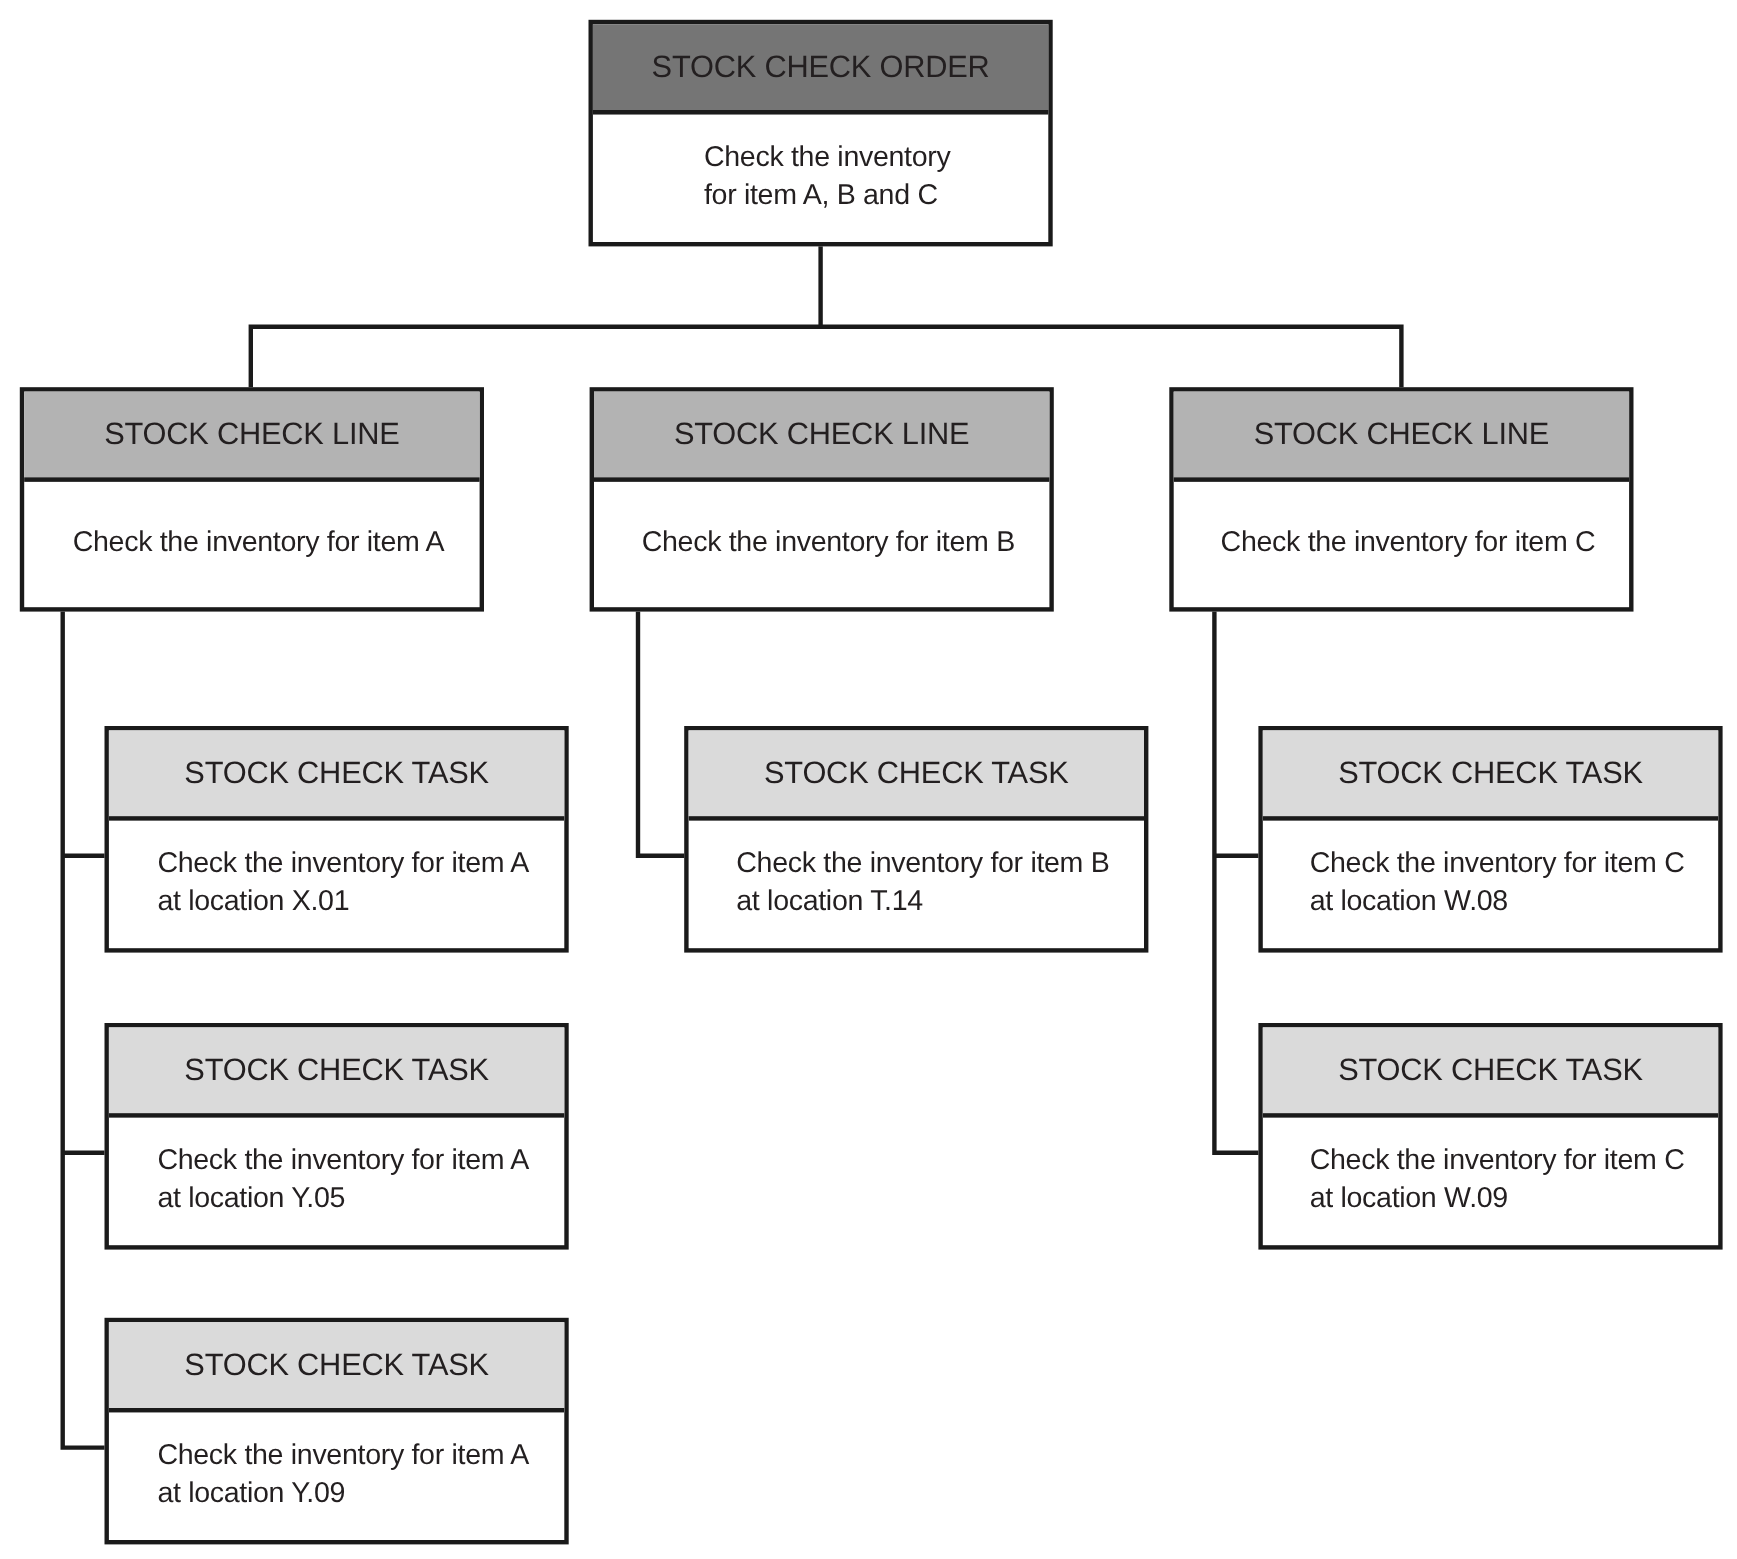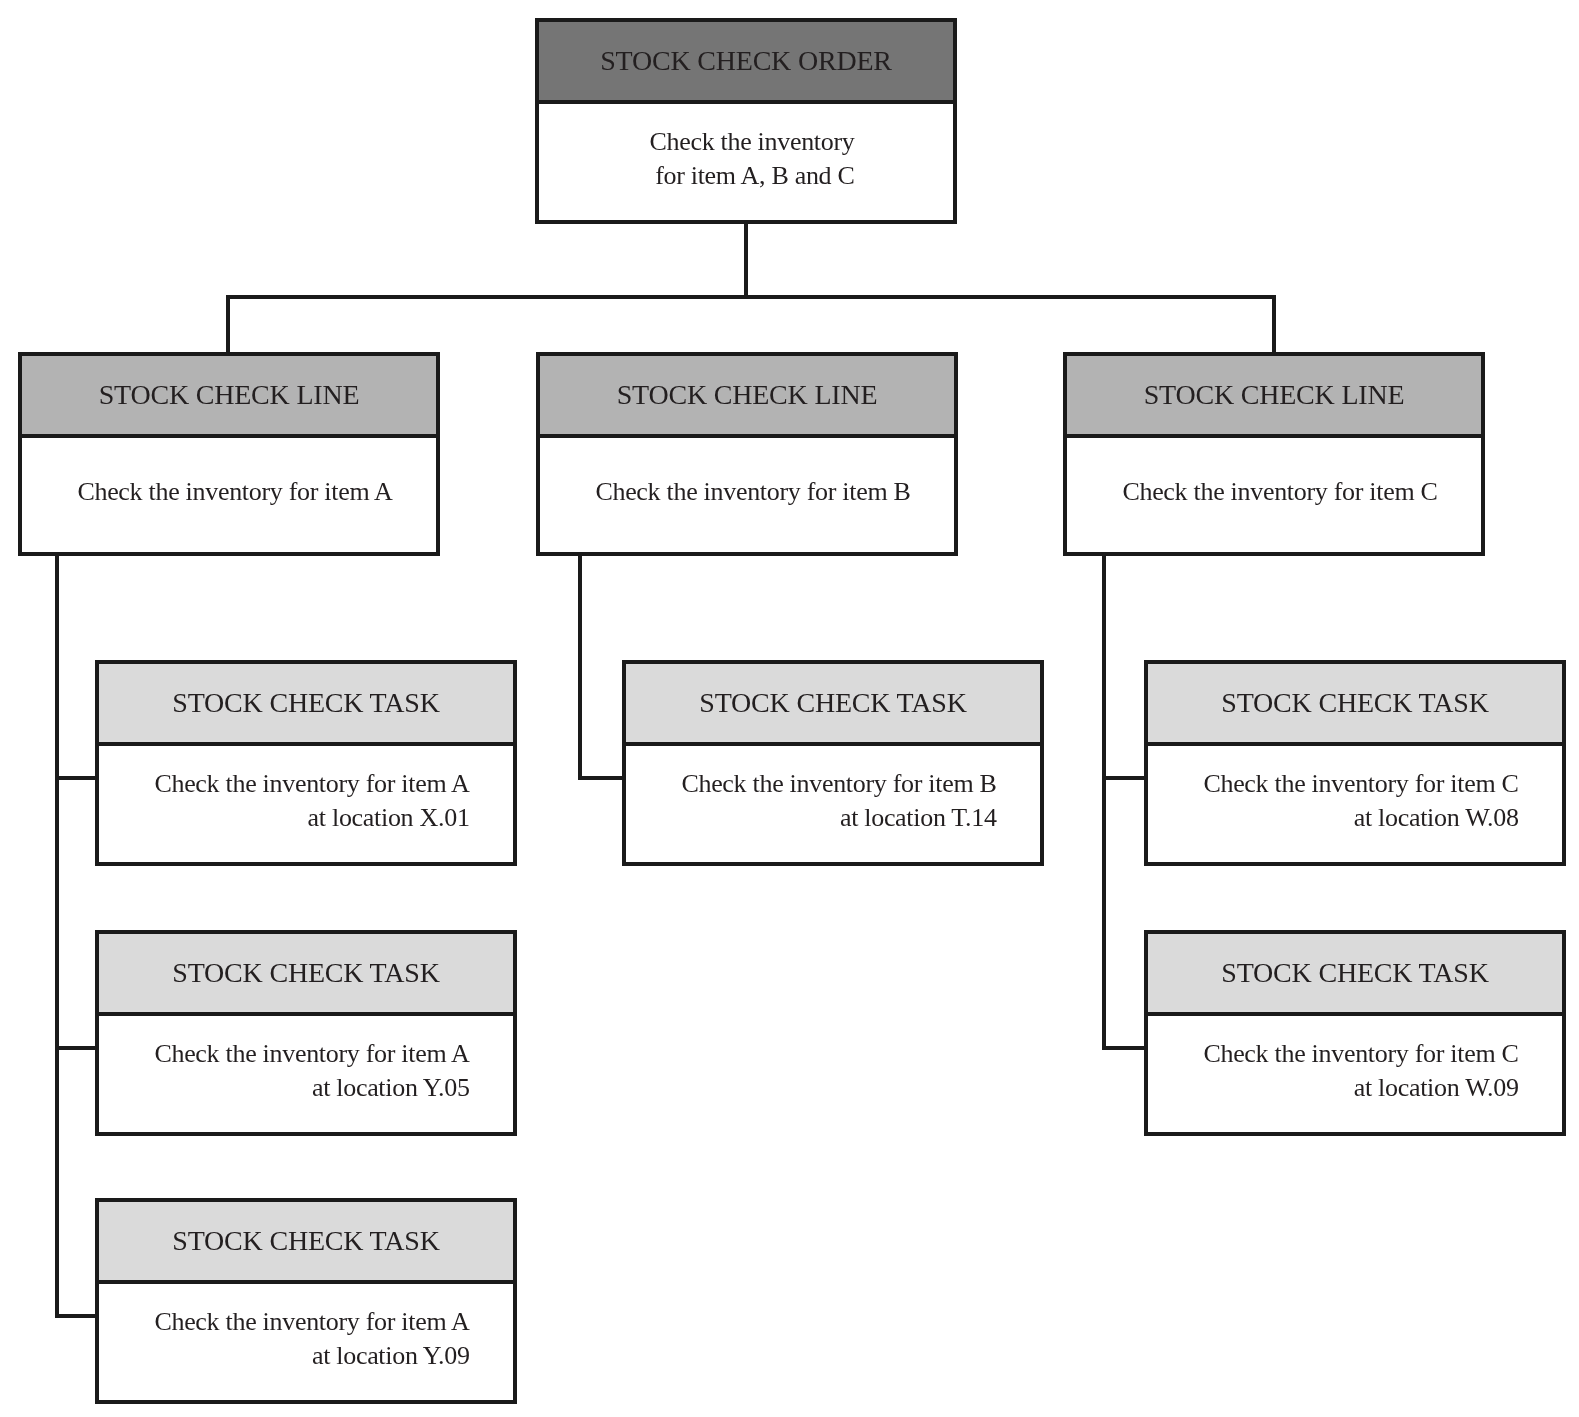--- a/index.html
+++ b/index.html
@@ -11,21 +11,20 @@
     --text:#231f20;
   }
   *{margin:0;padding:0;box-sizing:border-box;}
   html,body{background:#ffffff;}
   body{font-family:"Liberation Sans","DejaVu Sans",sans-serif;color:var(--text);}
   .canvas{
     position:relative;
     width:1579px;height:1417px;
     background:var(--body-bg);
     overflow:hidden;
-    font-family:Liberation Serif, serif;
   }
   .connectors{
     position:absolute;left:0;top:0;width:100%;height:100%;
   }
   .connectors path{
     fill:none;stroke:var(--border);stroke-width:4;
     stroke-linecap:square;stroke-linejoin:miter;
   }
   .node{
     position:absolute;
@@ -42,21 +41,21 @@
     font-size:28px;
     letter-spacing:-0.2px;
     white-space:nowrap;
   }
   .node--order .node-header{background:var(--order-header);}
   .node--line  .node-header{background:var(--line-header);}
   .node--task  .node-header{background:var(--task-header);}
   .node-body{
     flex:1;
     display:flex;align-items:center;justify-content:center;
-    text-align:right;
+    text-align:left;
     font-size:26px;
     line-height:1.32;
     letter-spacing:-0.3px;
     white-space:pre-line;
     padding:0 8px 6px 20px;
   }
   
   .pos-order {left:535px; top:18px;}
   .pos-line-a{left:18px;  top:352px; height:204px;}
   .pos-line-b{left:536px; top:352px; height:204px;}

